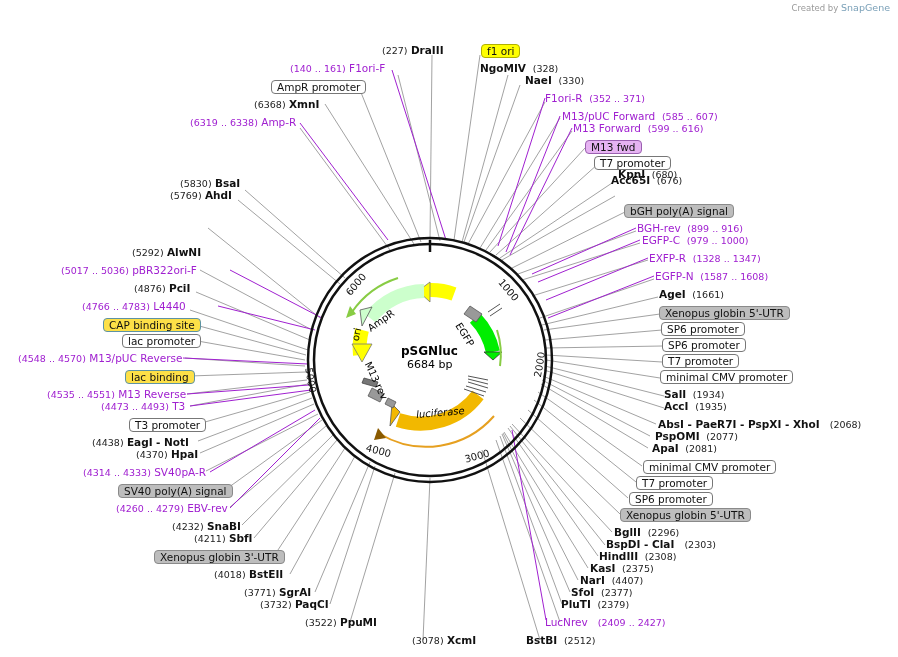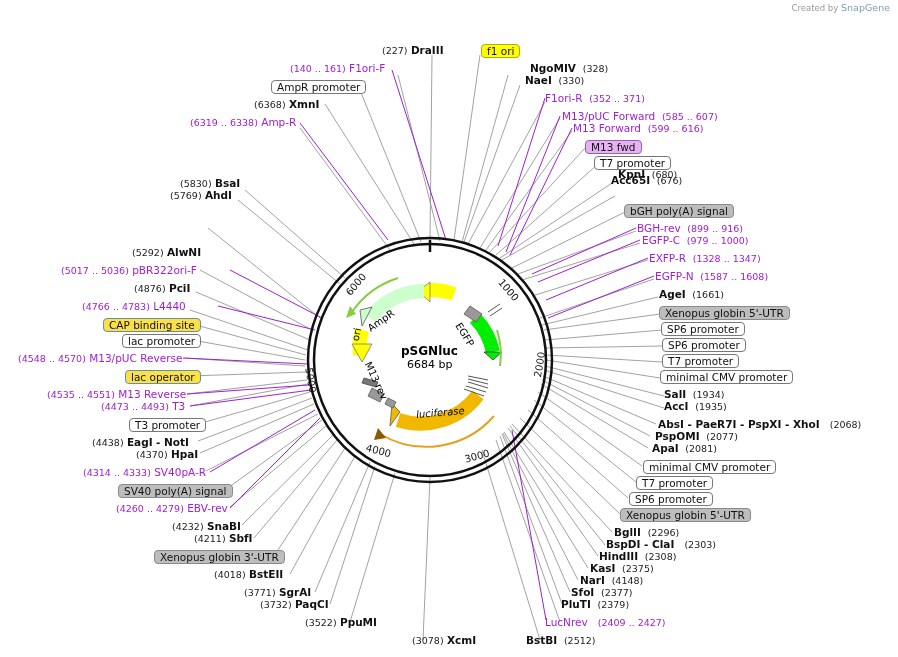--- a/index.html
+++ b/index.html
@@ -196,40 +196,40 @@
 <div class="lbl primer" style="left:190px;top:116px;"><span class="pos">(6319 .. 6338)</span> <span>Amp-R</span></div>
 <div class="lbl" style="left:180px;top:177px;"><span class="pos">(5830)</span> <span class="name">BsaI</span></div>
 <div class="lbl" style="left:170px;top:189px;"><span class="pos">(5769)</span> <span class="name">AhdI</span></div>
 <div class="lbl" style="left:132px;top:246px;"><span class="pos">(5292)</span> <span class="name">AlwNI</span></div>
 <div class="lbl primer" style="left:61px;top:264px;"><span class="pos">(5017 .. 5036)</span> <span>pBR322ori-F</span></div>
 <div class="lbl" style="left:134px;top:282px;"><span class="pos">(4876)</span> <span class="name">PciI</span></div>
 <div class="lbl primer" style="left:82px;top:300px;"><span class="pos">(4766 .. 4783)</span> <span>L4440</span></div>
 <div class="feat f-blue" style="left:103px;top:318px;">CAP binding site</div>
 <div class="feat f-white" style="left:122px;top:334px;">lac promoter</div>
 <div class="lbl primer" style="left:18px;top:352px;"><span class="pos">(4548 .. 4570)</span> <span>M13/pUC Reverse</span></div>
-<div class="feat f-blue" style="left:125px;top:370px;">lac operator</div>
+<div class="feat f-blue" style="left:125px;top:370px;">lac binding</div>
 <div class="lbl primer" style="left:47px;top:388px;"><span class="pos">(4535 .. 4551)</span> <span>M13 Reverse</span></div>
 <div class="lbl primer" style="left:101px;top:400px;"><span class="pos">(4473 .. 4493)</span> <span>T3</span></div>
 <div class="feat f-white" style="left:129px;top:418px;">T3 promoter</div>
 <div class="lbl" style="left:92px;top:436px;"><span class="pos">(4438)</span> <span class="name">EagI</span> <span class="name">- NotI</span></div>
 <div class="lbl" style="left:136px;top:448px;"><span class="pos">(4370)</span> <span class="name">HpaI</span></div>
 <div class="lbl primer" style="left:83px;top:466px;"><span class="pos">(4314 .. 4333)</span> <span>SV40pA-R</span></div>
 <div class="feat f-gray" style="left:118px;top:484px;">SV40 poly(A) signal</div>
 <div class="lbl primer" style="left:116px;top:502px;"><span class="pos">(4260 .. 4279)</span> <span>EBV-rev</span></div>
 <div class="lbl" style="left:172px;top:520px;"><span class="pos">(4232)</span> <span class="name">SnaBI</span></div>
 <div class="lbl" style="left:194px;top:532px;"><span class="pos">(4211)</span> <span class="name">SbfI</span></div>
 <div class="feat f-gray" style="left:154px;top:550px;">Xenopus globin 3'-UTR</div>
 <div class="lbl" style="left:214px;top:568px;"><span class="pos">(4018)</span> <span class="name">BstEII</span></div>
 <div class="lbl" style="left:244px;top:586px;"><span class="pos">(3771)</span> <span class="name">SgrAI</span></div>
 <div class="lbl" style="left:260px;top:598px;"><span class="pos">(3732)</span> <span class="name">PaqCI</span></div>
 <div class="lbl" style="left:305px;top:616px;"><span class="pos">(3522)</span> <span class="name">PpuMI</span></div>
 <div class="lbl" style="left:376px;top:634px;margin-left:36px;"><span class="pos">(3078)</span> <span class="name">XcmI</span></div>
 
 <div class="feat f-yellow" style="left:481px;top:44px;">f1 ori</div>
-<div class="lbl" style="left:530px;top:62px;"><span class="name">NgoMIV</span> &nbsp;<span class="pos">(328)</span></div>
+<div class="lbl" style="left:480px;top:62px;"><span class="name">NgoMIV</span> &nbsp;<span class="pos">(328)</span></div>
 <div class="lbl" style="left:525px;top:74px;"><span class="name">NaeI</span> &nbsp;<span class="pos">(330)</span></div>
 <div class="lbl primer" style="left:545px;top:92px;"><span>F1ori-R</span> &nbsp;<span class="pos">(352 .. 371)</span></div>
 <div class="lbl primer" style="left:562px;top:110px;"><span>M13/pUC Forward</span> &nbsp;<span class="pos">(585 .. 607)</span></div>
 <div class="lbl primer" style="left:573px;top:122px;"><span>M13 Forward</span> &nbsp;<span class="pos">(599 .. 616)</span></div>
 <div class="feat f-purple" style="left:585px;top:140px;">M13 fwd</div>
 <div class="feat f-white" style="left:594px;top:156px;">T7 promoter</div>
 <div class="lbl" style="left:611px;top:174px;"><span class="name">Acc65I</span> &nbsp;<span class="pos">(676)</span></div>
 <div class="lbl" style="left:618px;top:168px;text-align:right;"><span class="name">KpnI</span> &nbsp;<span class="pos">(680)</span></div>
 <div class="feat f-gray" style="left:624px;top:204px;">bGH poly(A) signal</div>
 <div class="lbl primer" style="left:637px;top:222px;"><span>BGH-rev</span> &nbsp;<span class="pos">(899 .. 916)</span></div>
@@ -249,17 +249,17 @@
 <div class="lbl" style="left:655px;top:430px;text-align:center;"><span class="name">PspOMI</span> &nbsp;<span class="pos">(2077)</span></div>
 <div class="lbl" style="left:652px;top:442px;"><span class="name">ApaI</span> &nbsp;<span class="pos">(2081)</span></div>
 <div class="feat f-white" style="left:643px;top:460px;">minimal CMV promoter</div>
 <div class="feat f-white" style="left:636px;top:476px;">T7 promoter</div>
 <div class="feat f-white" style="left:629px;top:492px;">SP6 promoter</div>
 <div class="feat f-gray" style="left:620px;top:508px;">Xenopus globin 5'-UTR</div>
 <div class="lbl" style="left:614px;top:526px;"><span class="name">BglII</span> &nbsp;<span class="pos">(2296)</span></div>
 <div class="lbl" style="left:606px;top:538px;"><span class="name">BspDI - ClaI</span> &nbsp;&nbsp;<span class="pos">(2303)</span></div>
 <div class="lbl" style="left:599px;top:550px;"><span class="name">HindIII</span> &nbsp;<span class="pos">(2308)</span></div>
 <div class="lbl" style="left:590px;top:562px;text-align:right;"><span class="name">KasI</span> &nbsp;<span class="pos">(2375)</span></div>
-<div class="lbl" style="left:580px;top:574px;"><span class="name">NarI</span> &nbsp;<span class="pos">(4148)</span></div>
+<div class="lbl" style="left:580px;top:574px;"><span class="name">NarI</span> &nbsp;<span class="pos">(4407)</span></div>
 <div class="lbl" style="left:571px;top:586px;"><span class="name">SfoI</span> &nbsp;<span class="pos">(2377)</span></div>
 <div class="lbl" style="left:561px;top:598px;"><span class="name">PluTI</span> &nbsp;<span class="pos">(2379)</span></div>
 <div class="lbl primer" style="left:545px;top:616px;"><span>LucNrev</span> &nbsp;&nbsp;<span class="pos">(2409 .. 2427)</span></div>
 <div class="lbl" style="left:526px;top:634px;"><span class="name">BstBI</span> &nbsp;<span class="pos">(2512)</span></div>
 
 </body></html>

